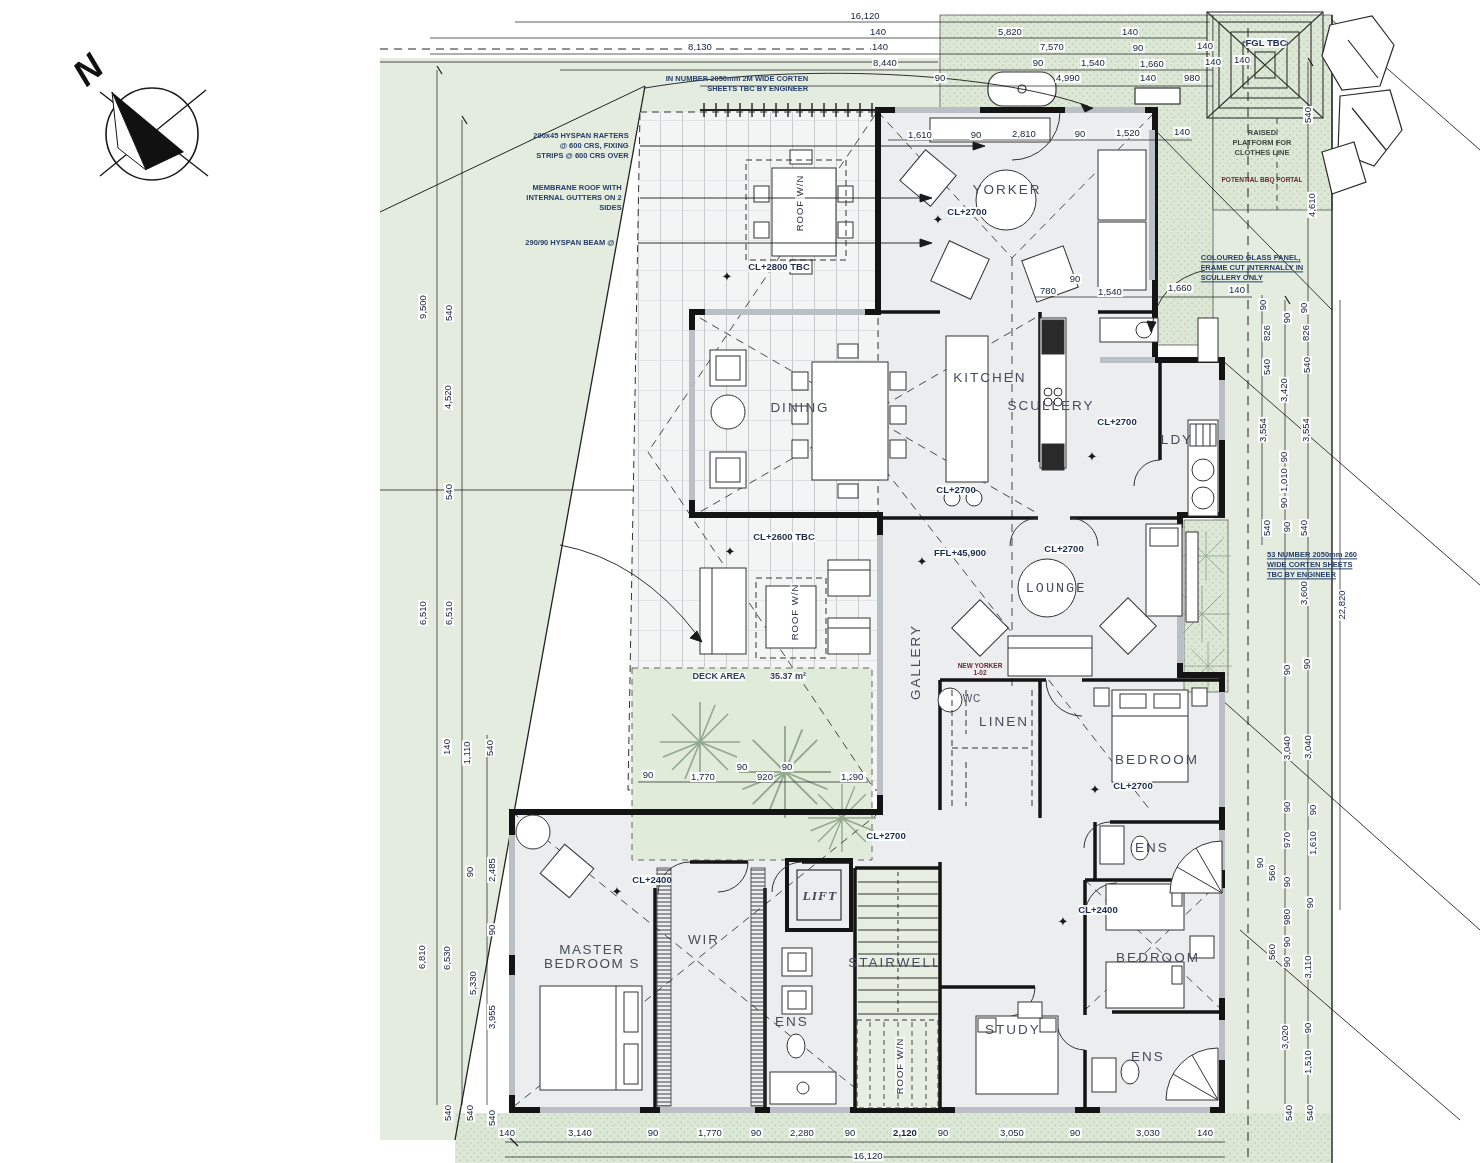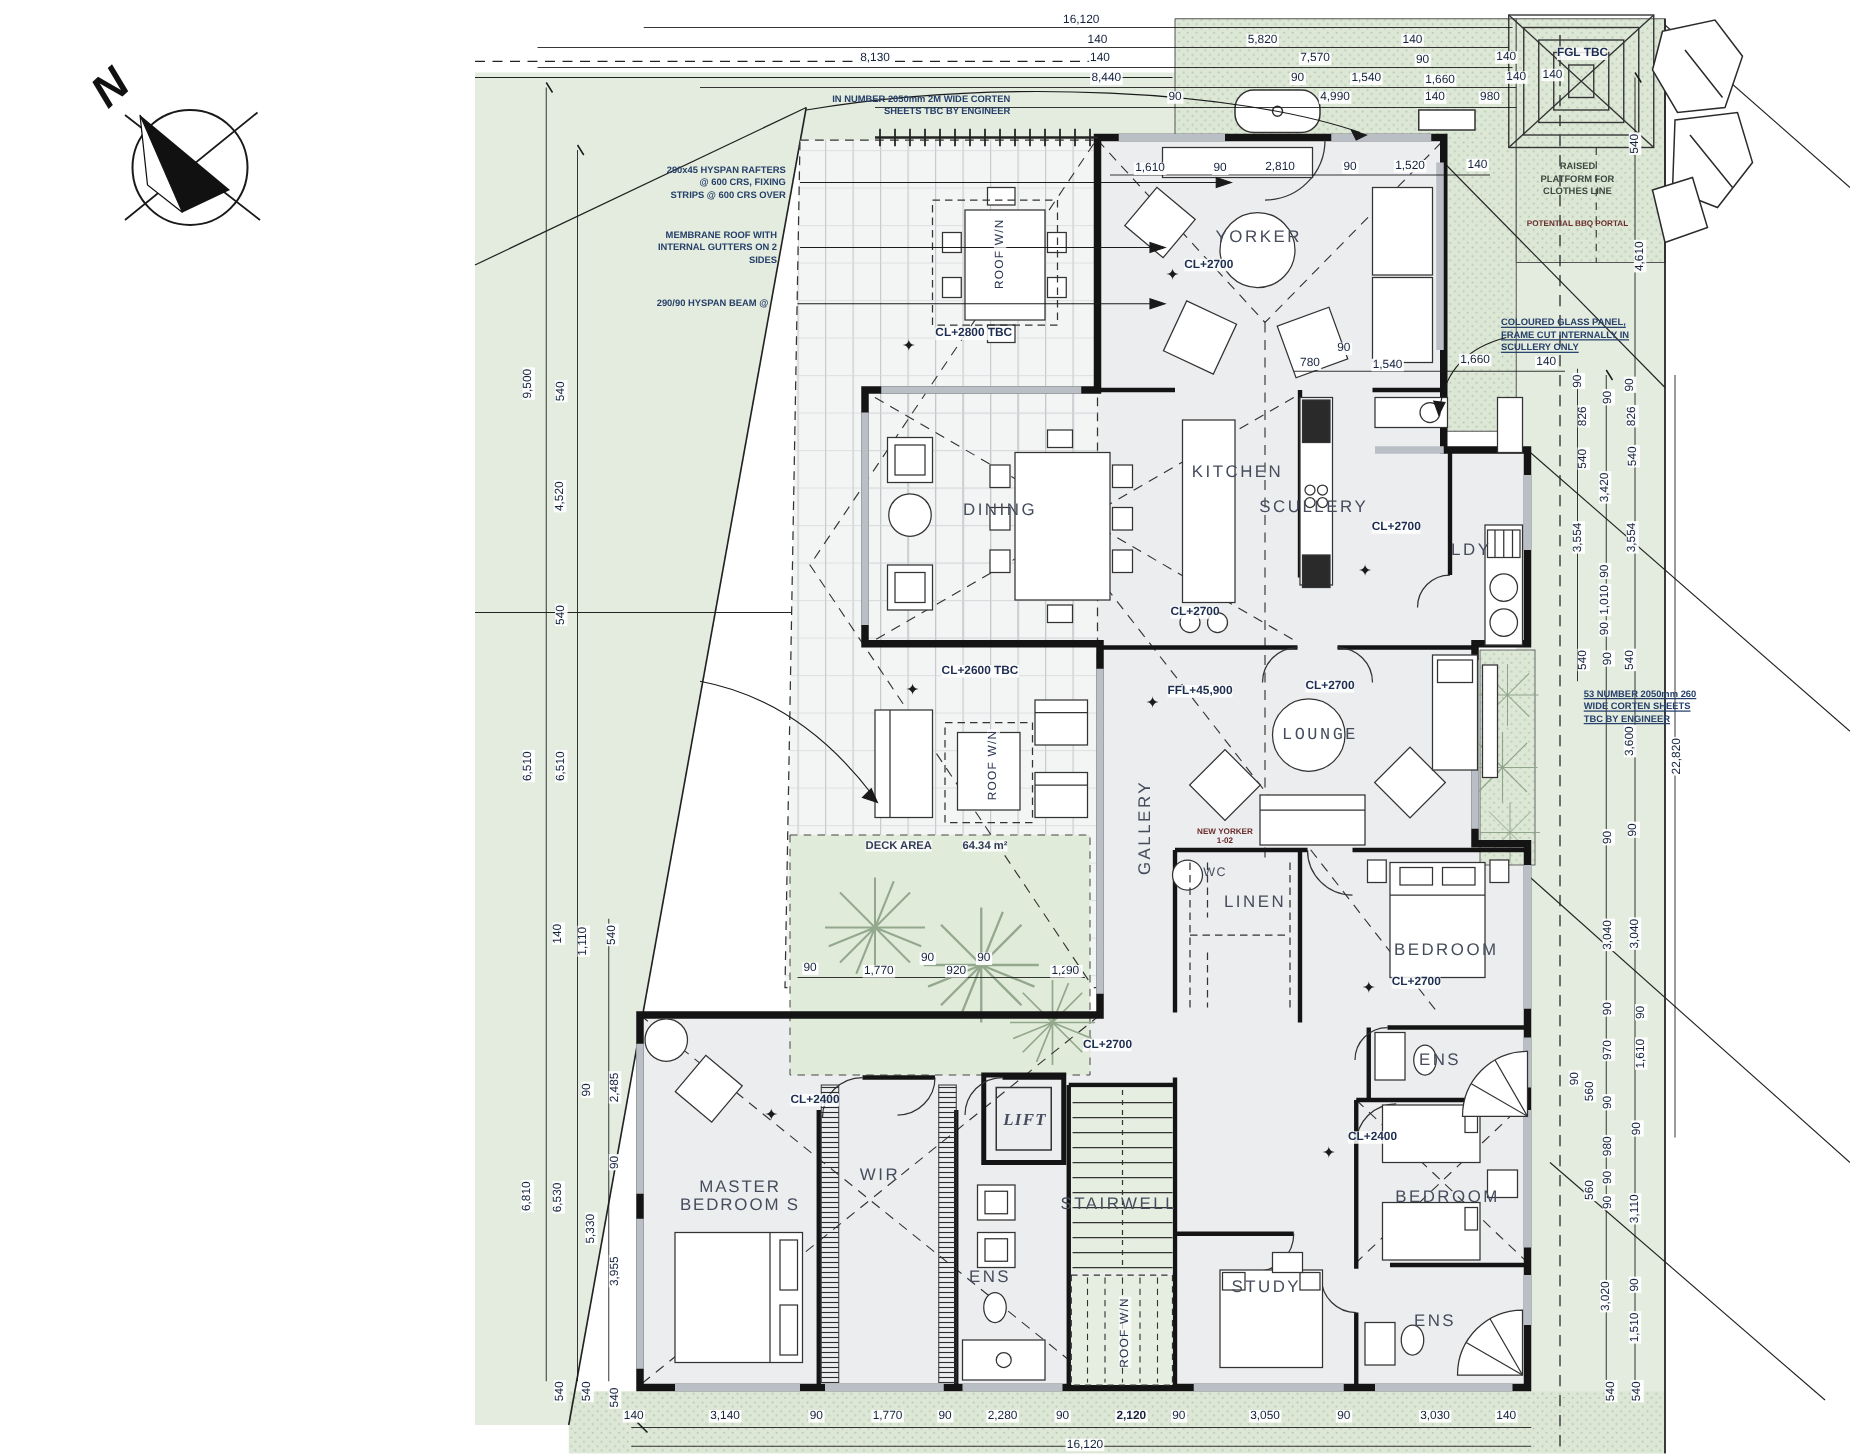--- a/index.html
+++ b/index.html
@@ -450,21 +450,21 @@
       <span class="lb tiny" style="left: 1262px; top: 180px;">POTENTIAL BBQ PORTAL</span>
       <span class="lb note left" style="left: 1252px; top: 268px;">COLOURED GLASS PANEL,
 FRAME CUT INTERNALLY IN
 SCULLERY ONLY</span>
       <span class="lb note left" style="left: 1312px; top: 565px;">53 NUMBER 2050mm 260
 WIDE CORTEN SHEETS
 TBC BY ENGINEER</span>
       <span class="lb tiny" style="left: 980px; top: 670px;">NEW YORKER
 1-02</span>
       <span class="lb deck" style="left: 719px; top: 677px;">DECK AREA</span>
-      <span class="lb deck" style="left: 788px; top: 677px;">64.34 m²</span>
+      <span class="lb deck" style="left: 788px; top: 677px;">35.37 m²</span>
       <span class="lb roofwn" style="left: 800px; top: 203px; transform: translate(-50%, -50%) rotate(-90deg);">ROOF W/N</span>
       <span class="lb roofwn" style="left: 795px; top: 612px; transform: translate(-50%, -50%) rotate(-90deg);">ROOF W/N</span>
       <span class="lb roofwn" style="left: 900px; top: 1066px; transform: translate(-50%, -50%) rotate(-90deg);">ROOF W/N</span>
       <span class="lb dim" style="left: 865px; top: 16px;">16,120</span>
       <span class="lb dim" style="left: 878px; top: 32px;">140</span>
       <span class="lb dim" style="left: 1010px; top: 32px; text-align: right;">5,820</span>
       <span class="lb dim" style="left: 1130px; top: 32px;">140</span>
       <span class="lb dim" style="left: 700px; top: 47px;">8,130</span>
       <span class="lb dim" style="left: 880px; top: 47px;">140</span>
       <span class="lb dim" style="left: 1052px; top: 47px;">7,570</span>

